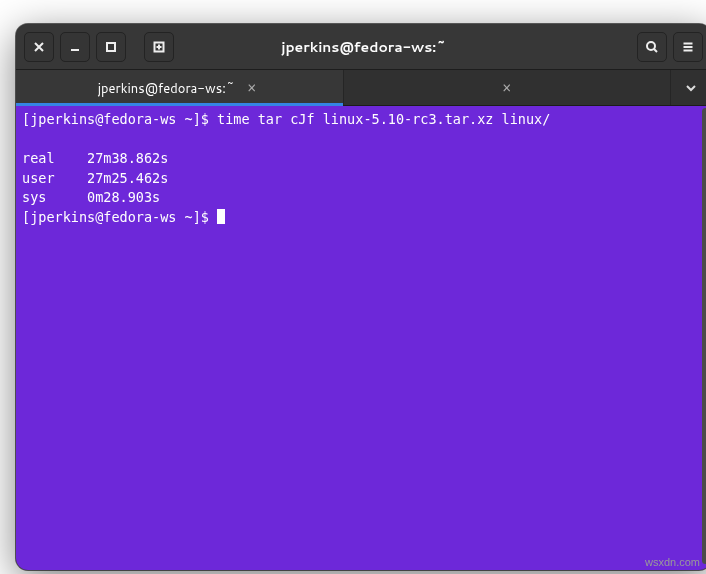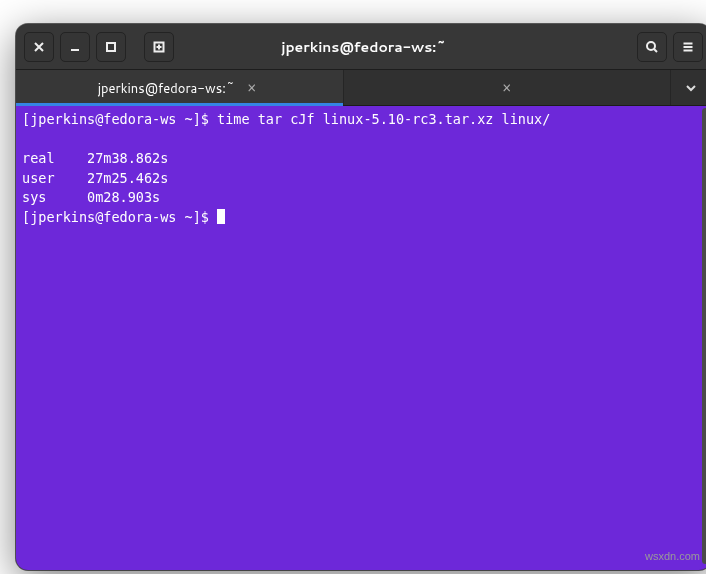--- a/index.html
+++ b/index.html
@@ -124,21 +124,21 @@
     right: 2px;
     top: 84px;
     bottom: 6px;
     width: 7px;
     background: #4b4b4b;
     border-radius: 4px;
   }
   .watermark {
     position: absolute;
     right: 6px;
-    bottom: 12px;
+    bottom: 6px;
     font-size: 11px;
     color: #9a9a9a;
     font-family: sans-serif;
   }
 </style>
 </head>
 <body>
 
 <div class="window">
 

